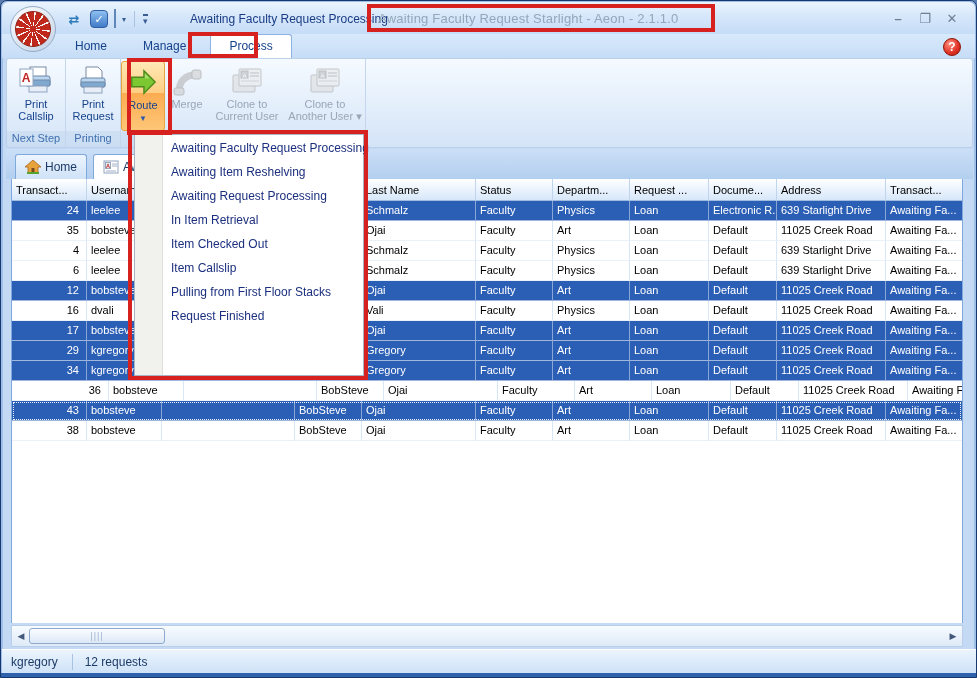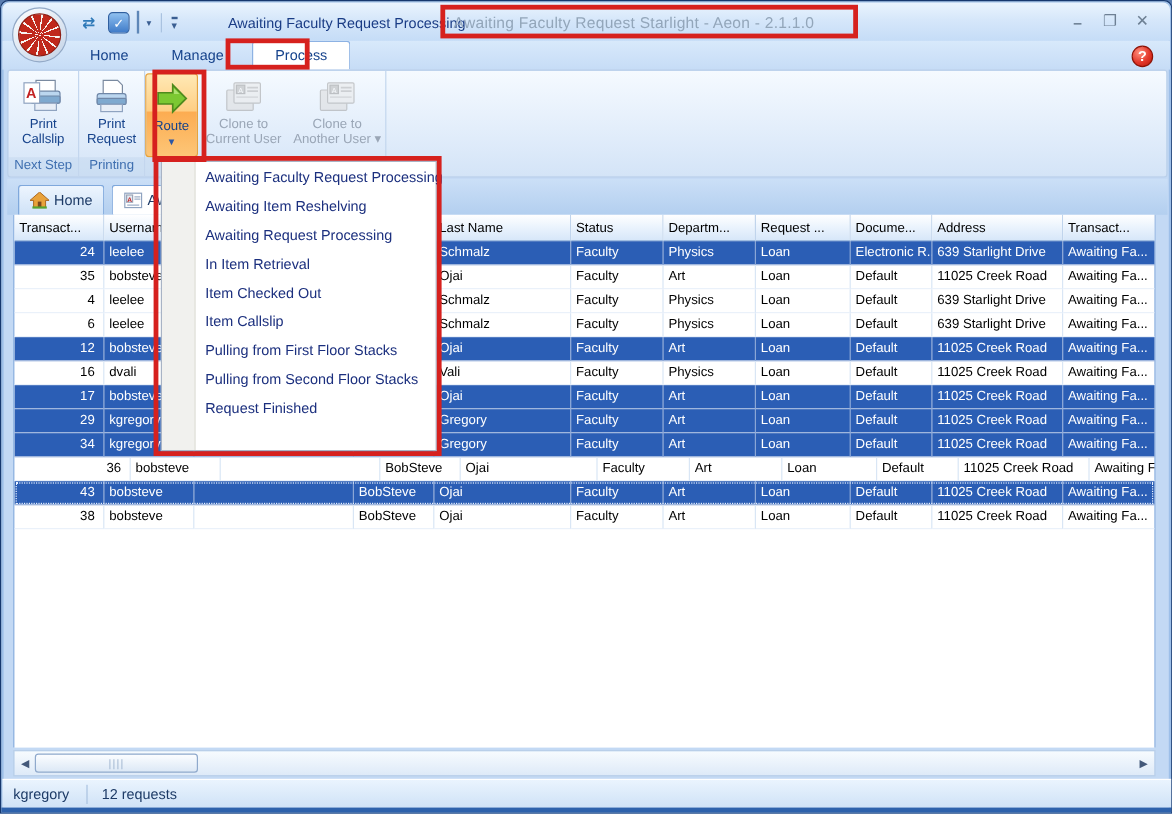--- a/index.html
+++ b/index.html
@@ -260,20 +260,30 @@
         <div class="rgroup-buttons">
           <div class="rbtn highlighted" style="width: 44px;">
             <span class="ricon">
               <svg width="30" height="30" viewBox="0 0 32 32">
                 <path d="M4 11 h13 v-7 l12 12 -12 12 v-7 h-13 z" fill="#7CC832" stroke="#4E8A1D" stroke-width="1.5"></path>
                 <path d="M5 12 h13 v-5 l5 5" fill="#B6E87E" opacity="0.8"></path>
               </svg>
             </span>
             <span style="white-space: pre-line;">Route</span>
             <span class="drop-below">▼</span>
+          </div>
+          <div class="rbtn disabled" style="width: 44px;">
+            <span class="ricon">
+              <svg width="32" height="32" viewBox="0 0 32 32">
+                <path d="M8 27 C8 16 14 10 25 10" stroke="#AAB0B8" stroke-width="7" fill="none"></path>
+                <rect x="3" y="23" width="10" height="7" rx="2" fill="#C6CBD2" stroke="#8E959E"></rect>
+                <rect x="21" y="5" width="9" height="9" rx="2" fill="#C6CBD2" stroke="#8E959E"></rect>
+              </svg>
+            </span>
+            <span style="white-space: pre-line;">Merge</span>
           </div>
           <div class="rbtn disabled" style="width: 76px;">
             <span class="ricon">
               <svg width="34" height="32" viewBox="0 0 34 32">
                 <rect x="3" y="10" width="22" height="17" rx="1" fill="#D8DCE2" stroke="#9AA1AB"></rect>
                 <rect x="9" y="4" width="22" height="17" rx="1" fill="#E6E9ED" stroke="#9AA1AB"></rect>
                 <rect x="11" y="6" width="7" height="7" fill="#AEB6C2" stroke="#8E959E"></rect>
                 <text x="14.5" y="12.5" font-size="6" fill="#fff" text-anchor="middle" font-family="Liberation Sans,sans-serif">A</text>
                 <line x1="20" y1="8" x2="29" y2="8" stroke="#AAB2BE" stroke-width="1.5"></line>
                 <line x1="20" y1="11" x2="29" y2="11" stroke="#AAB2BE" stroke-width="1.5"></line>
@@ -519,21 +529,20 @@
   <div id="bottomband"></div>
 
   <div id="route-menu">
       <div class="menu-item">Awaiting Faculty Request Processing</div>
       <div class="menu-item">Awaiting Item Reshelving</div>
       <div class="menu-item">Awaiting Request Processing</div>
       <div class="menu-item">In Item Retrieval</div>
       <div class="menu-item">Item Checked Out</div>
       <div class="menu-item">Item Callslip</div>
       <div class="menu-item">Pulling from First Floor Stacks</div>
-      <div class="menu-item">Pulling from Second Floor Stacks</div>
       <div class="menu-item">Request Finished</div>
     </div>
 
   <div class="anno" id="anno-title"></div>
   <div class="anno" id="anno-process"></div>
   <div class="anno" id="anno-route"></div>
   <div class="anno" id="anno-menu"></div>
 </div>
 
 </body></html>

